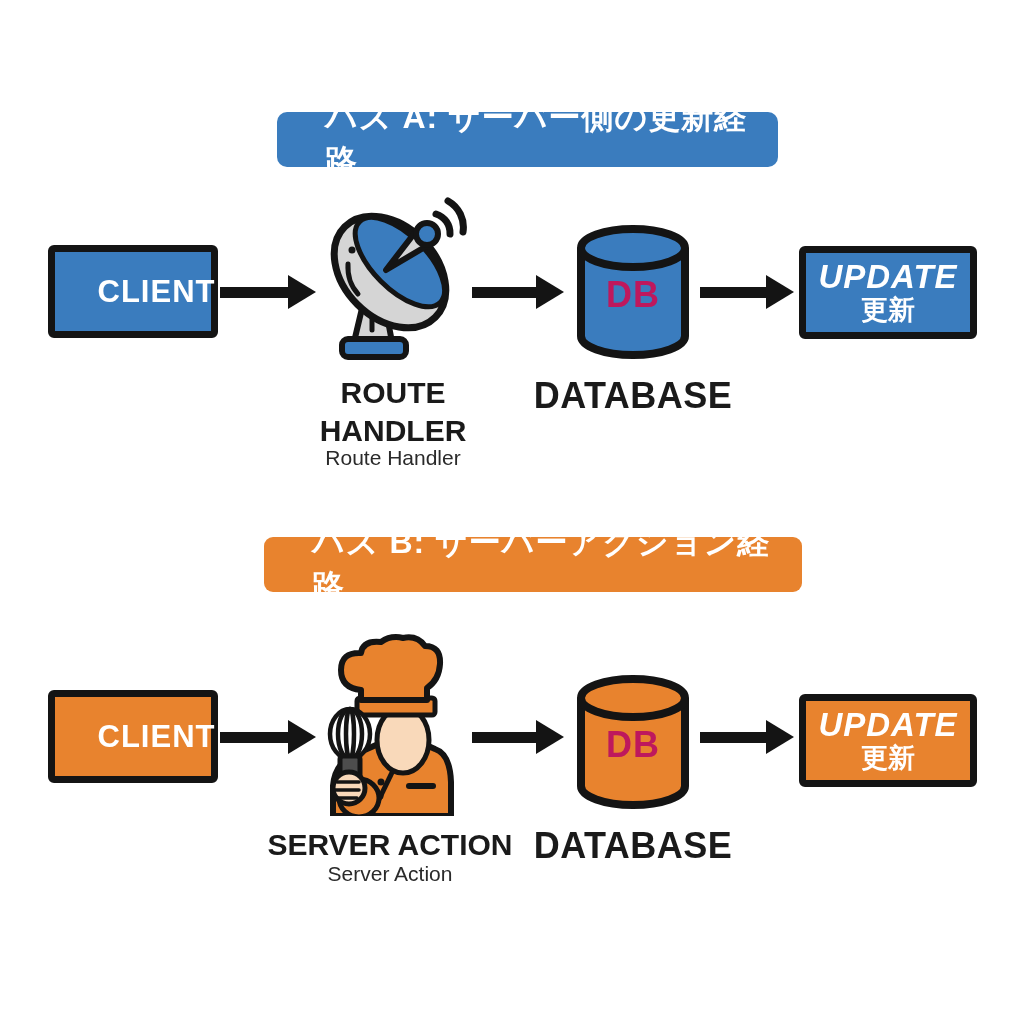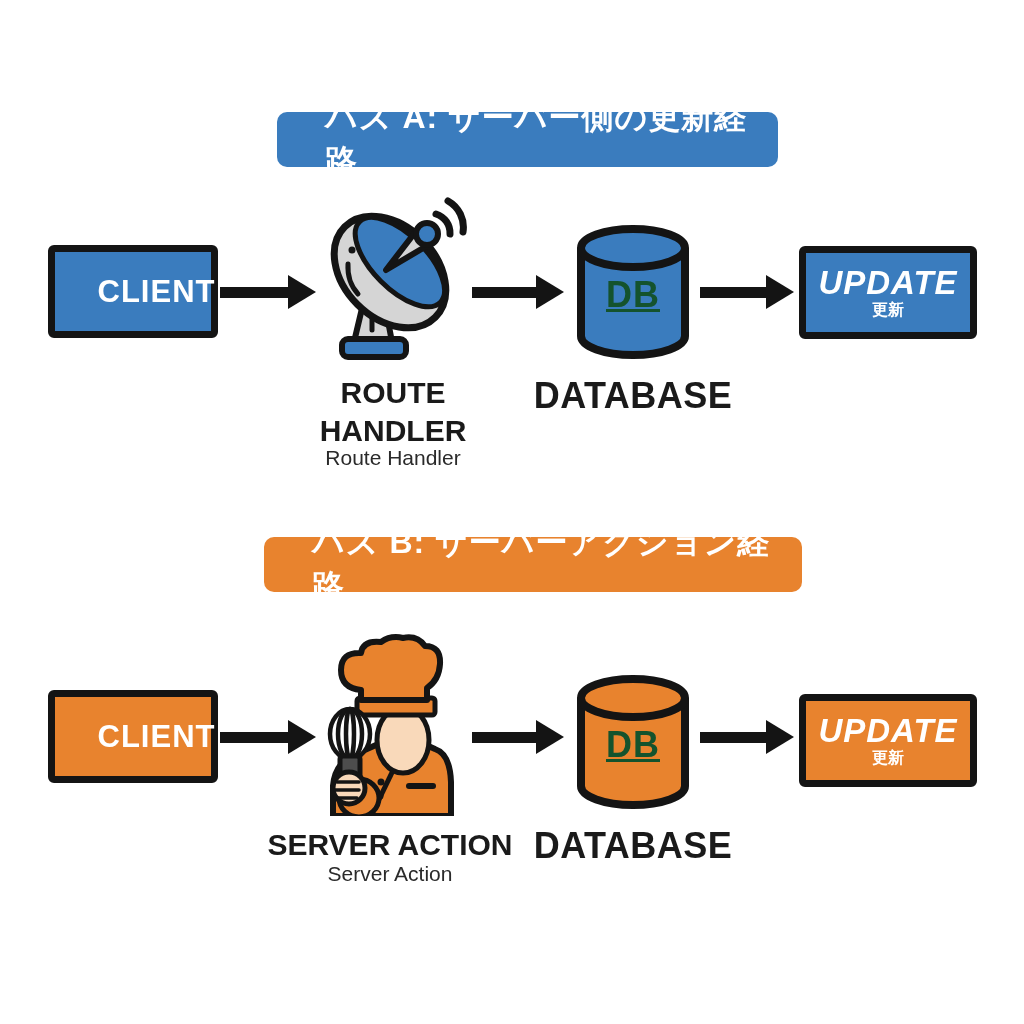--- a/index.html
+++ b/index.html
@@ -17,36 +17,36 @@
     letter-spacing:1px;
     padding-left:48px;
   }
   .node-box{
     background:var(--accent);border:7px solid var(--black);border-radius:6px;
     display:flex;flex-direction:column;align-items:center;justify-content:center;
     color:#fff;font-weight:bold;box-sizing:border-box;
   }
   .client-label{font-size:31px;letter-spacing:1px;margin-left:47px;}
   .update-line1{font-size:33px;letter-spacing:1px;line-height:1.1;font-style:italic;}
-  .update-line2{font-size:16px;line-height:1.15;}
+  .update-line2{font-size:27px;line-height:1.15;}
   .arrow{display:flex;align-items:center;height:34px;}
   .arrow .shaft{flex:1;height:11px;background:var(--black);}
   .arrow .head{
     width:0;height:0;border-top:17px solid transparent;
     border-bottom:17px solid transparent;border-left:28px solid var(--black);
   }
   .proc-title{
     font-size:30px;font-weight:bold;text-align:center;line-height:1.25;
     white-space:pre-line;color:var(--text);
   }
   .proc-sub{font-size:21px;text-align:center;color:#2a2a2a;}
   .db-caption{font-size:36px;font-weight:bold;text-align:center;color:var(--text);letter-spacing:0.5px;}
   .db-label{
     position:absolute;left:0;top:52px;width:100%;text-align:center;
-    color:#14532d;font-weight:bold;font-size:36px;letter-spacing:1px;text-decoration:underline;
+    color:#be185d;font-weight:bold;font-size:36px;letter-spacing:1px;
   }
   svg{display:block;}
 </style>
 </head>
 <body>
 
 <div id="canvas">
 
   <section class="path-a">
 
@@ -105,21 +105,21 @@
     </div>
 
     <div class="abs proc-title" style="left:283px;top:374px;width:220px;">ROUTE
 HANDLER</div>
     <div class="abs proc-sub" style="left:283px;top:446px;width:220px;">Route Handler</div>
     <div class="abs db-caption" style="left:513px;top:375px;width:240px;">DATABASE</div>
   </section>
 
   <section class="path-b">
 
-    <div class="abs banner" style="left:264px;top:537px;width:490px;height:55px;">
+    <div class="abs banner" style="left:264px;top:537px;width:490px;height:55px;border-radius:9px;">
       <span>パス B: サーバーアクション経路</span>
     </div>
 
     <div class="abs node-box" style="left:48px;top:690px;width:170px;height:93px;">
       <span class="client-label">CLIENT</span>
     </div>
 
     <div class="abs arrow" style="left:220px;top:720px;width:96px;">
       <div class="shaft"></div>
       <div class="head"></div>

